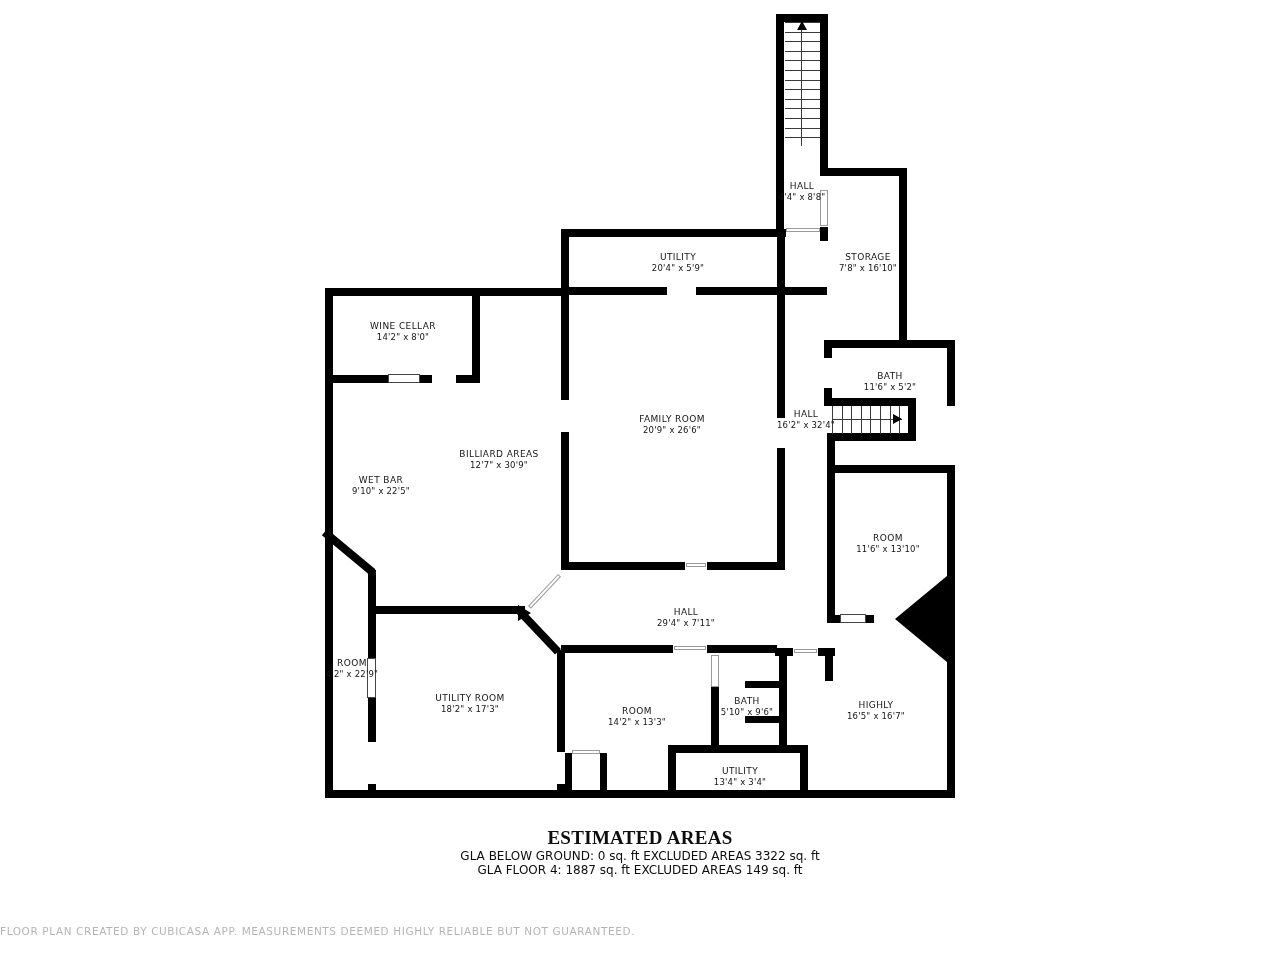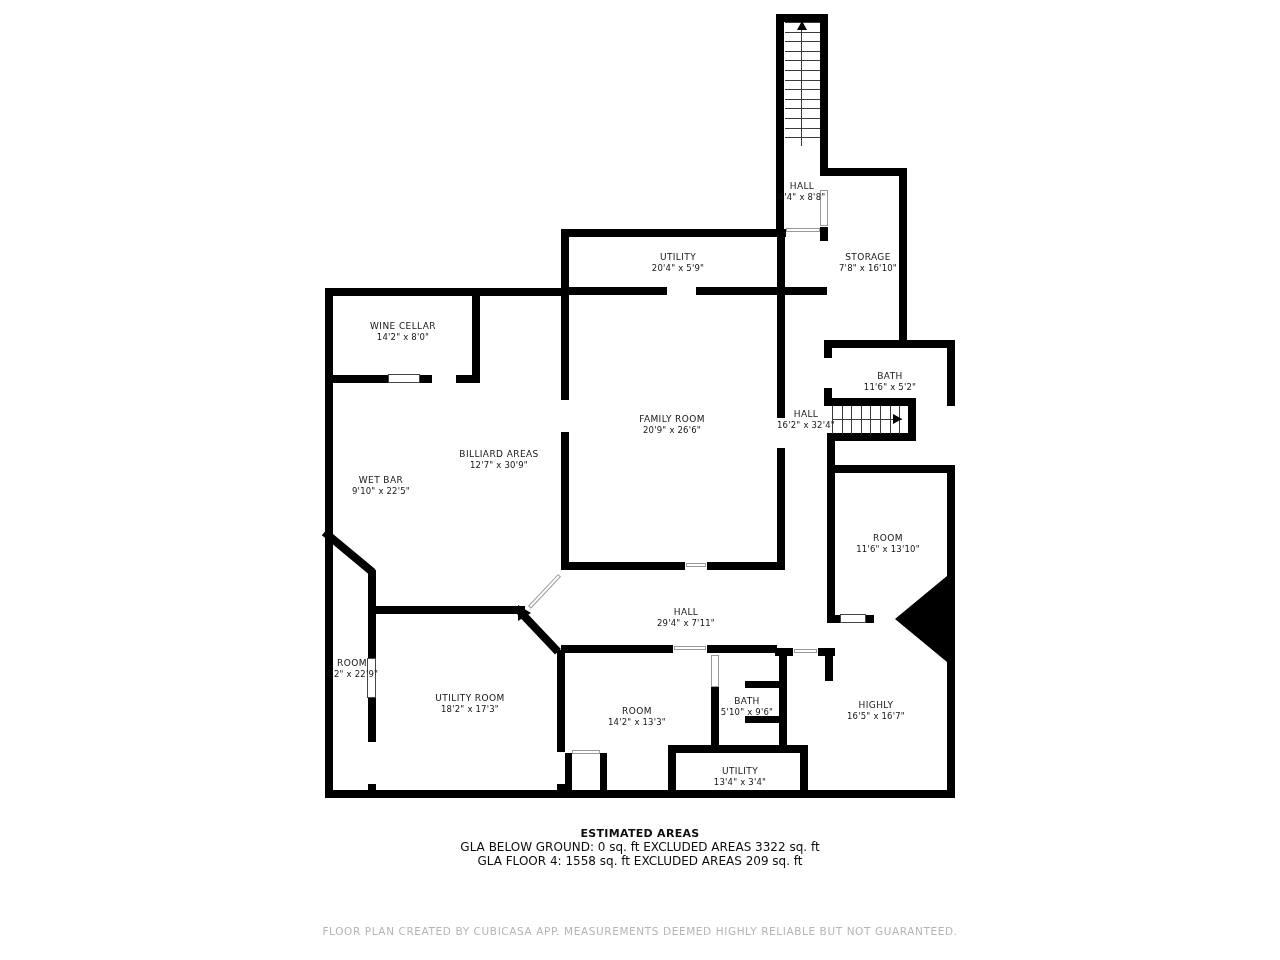--- a/index.html
+++ b/index.html
@@ -43,24 +43,24 @@
     position:absolute;left:895px;top:571px;width:0;height:0;
     border-top:48px solid transparent;border-bottom:48px solid transparent;border-right:58px solid #000;
   }
   .hall-tip{
     position:absolute;left:518px;top:605px;width:0;height:0;
     border-top:8px solid transparent;border-bottom:8px solid transparent;border-left:13px solid #000;
   }
   .areas{
     position:absolute;left:0;top:827px;width:1280px;text-align:center;color:#0d0d0d;
   }
-  .areas .ttl{font-size:11px;font-weight:bold;letter-spacing:.3px;}
+  .areas .ttl{font-size:19px;font-weight:bold;letter-spacing:.3px;font-family:Liberation Serif, serif;}
   .areas .ln{font-size:12px;line-height:14.4px;}
   .credit{
-    position:absolute;left:0;top:925px;width:1280px;text-align:center;
+    position:absolute;left:0;top:925px;width:1280px;text-align:left;
     color:#b5b5b5;font-size:10.5px;letter-spacing:.6px;
   }
 </style>
 </head>
 <body>
 
 <div class="stage">
 
   <i class="w" style="left:776px;top:14px;width:52px;height:8px"></i>
   <i class="w" style="left:776px;top:14px;width:8px;height:218px"></i>
@@ -222,18 +222,18 @@
     <div class="rd">16'5" x 16'7"</div>
   </div>
   <div class="room-label" style="left:740px;top:776px">
     <div class="rn">UTILITY</div>
     <div class="rd">13'4" x 3'4"</div>
   </div>
 
   <div class="areas">
     <div class="ttl">ESTIMATED AREAS</div>
     <div class="ln">GLA BELOW GROUND: 0 sq. ft EXCLUDED AREAS 3322 sq. ft</div>
-    <div class="ln">GLA FLOOR 4: 1558 sq. ft EXCLUDED AREAS 209 sq. ft</div>
+    <div class="ln">GLA FLOOR 4: 1887 sq. ft EXCLUDED AREAS 149 sq. ft</div>
   </div>
 
   <div class="credit">FLOOR PLAN CREATED BY CUBICASA APP. MEASUREMENTS DEEMED HIGHLY RELIABLE BUT NOT GUARANTEED.</div>
 
 </div>
 
 </body></html>

